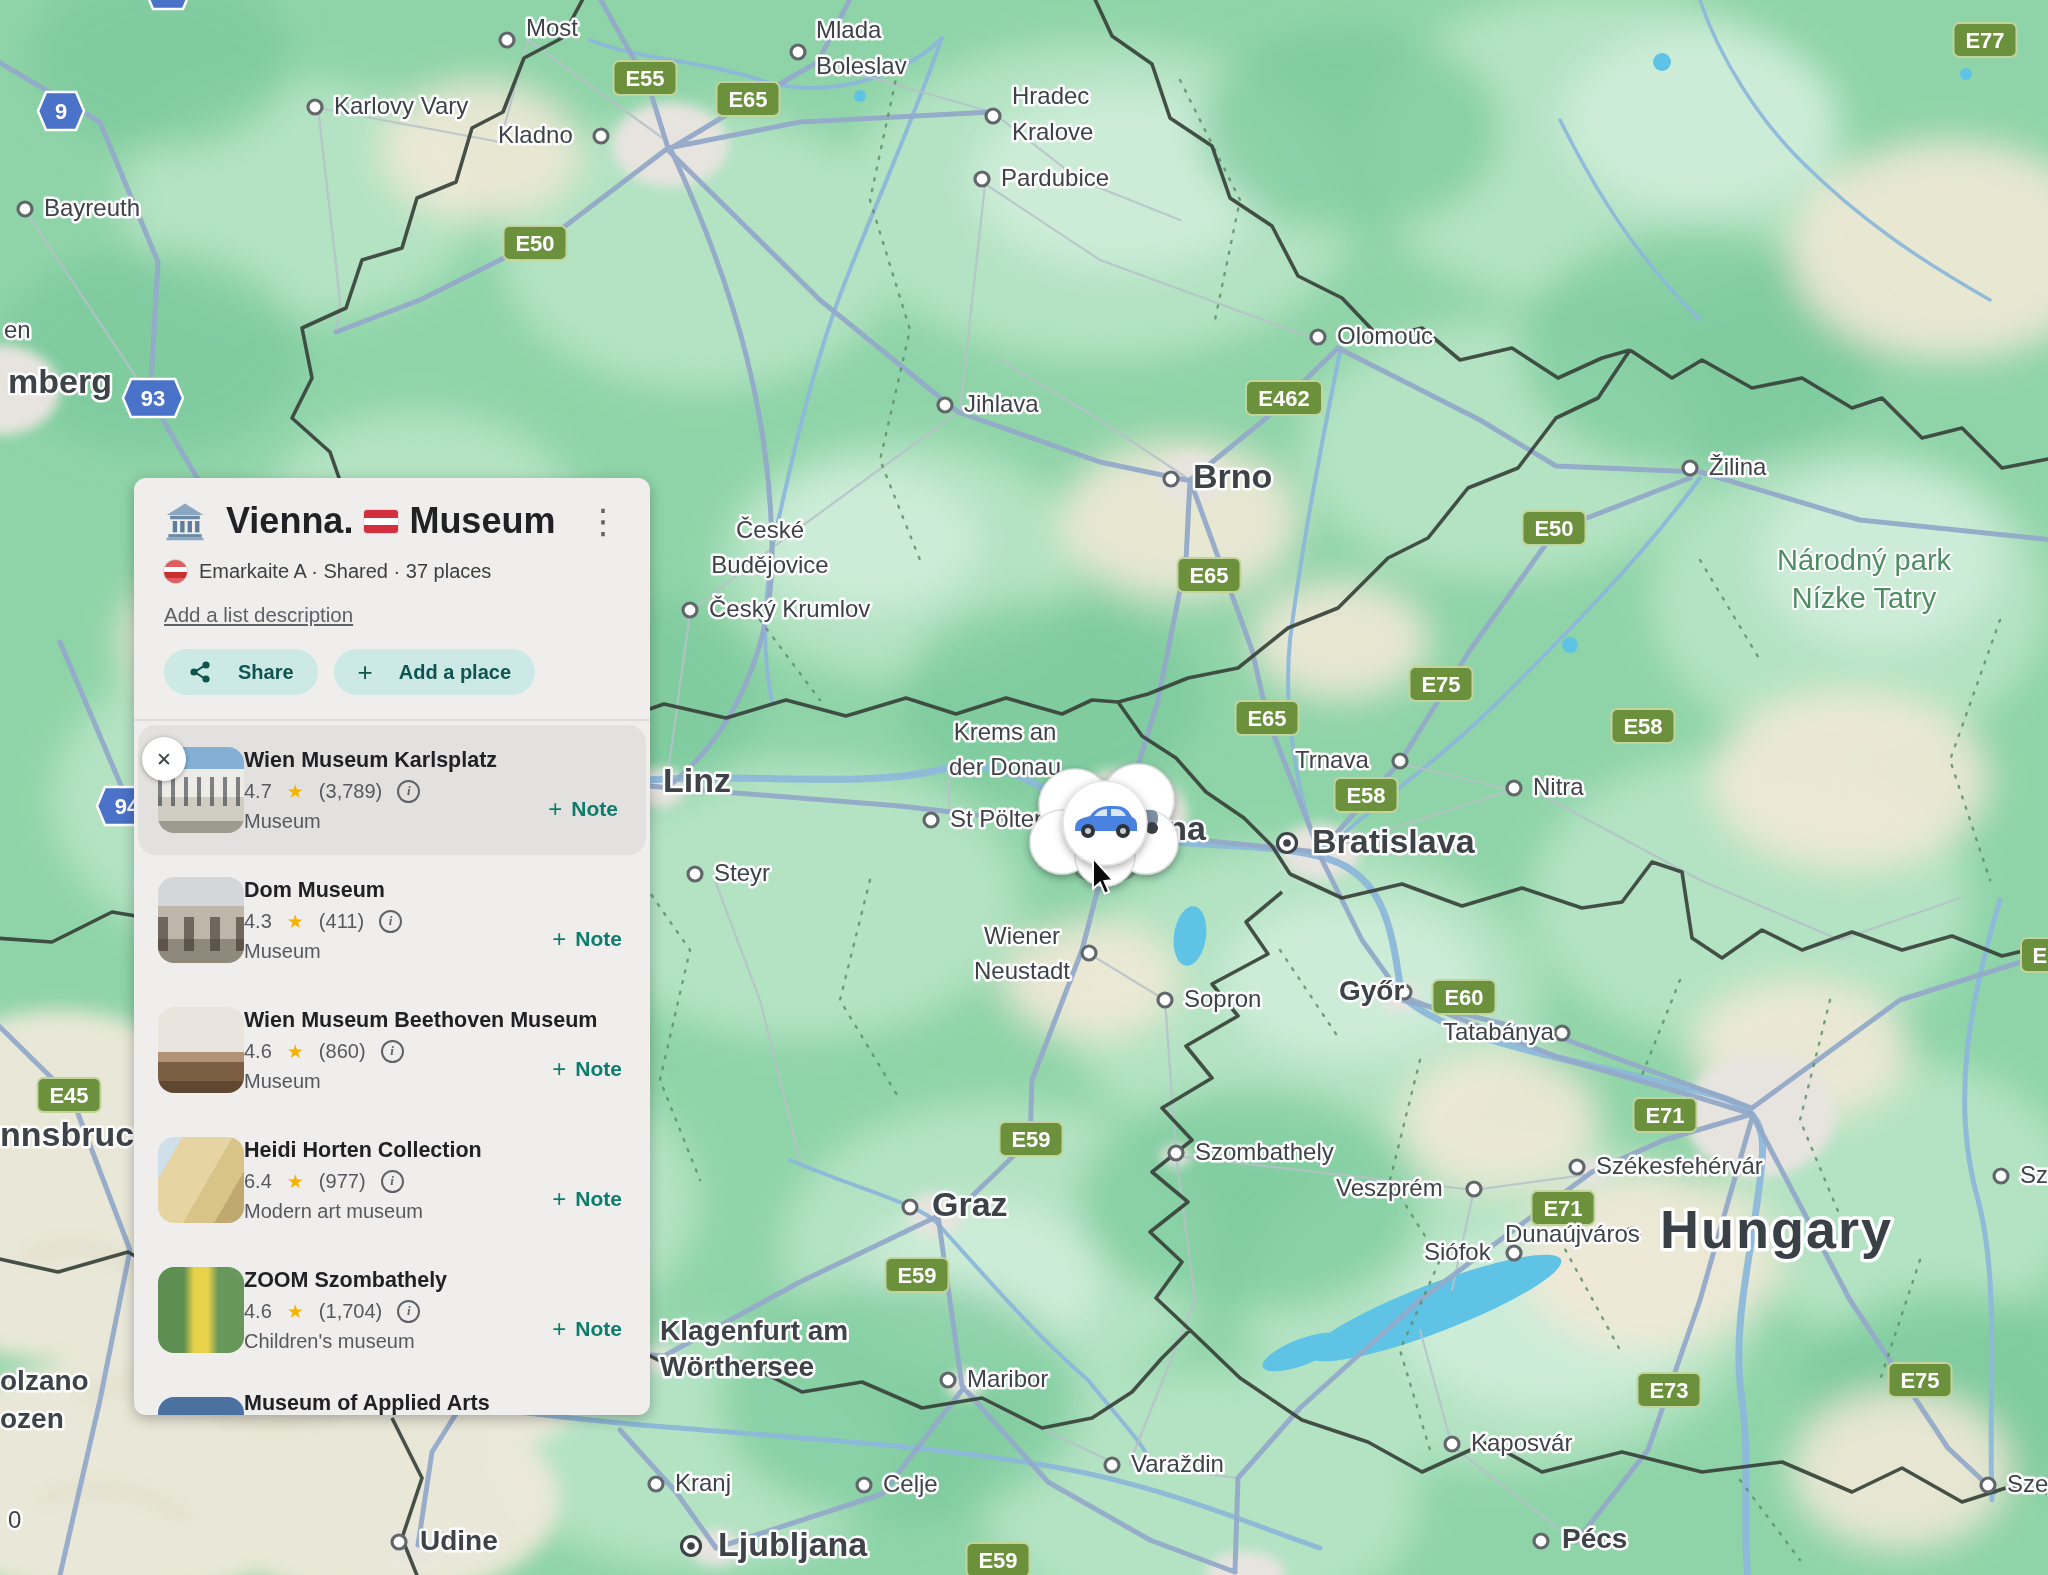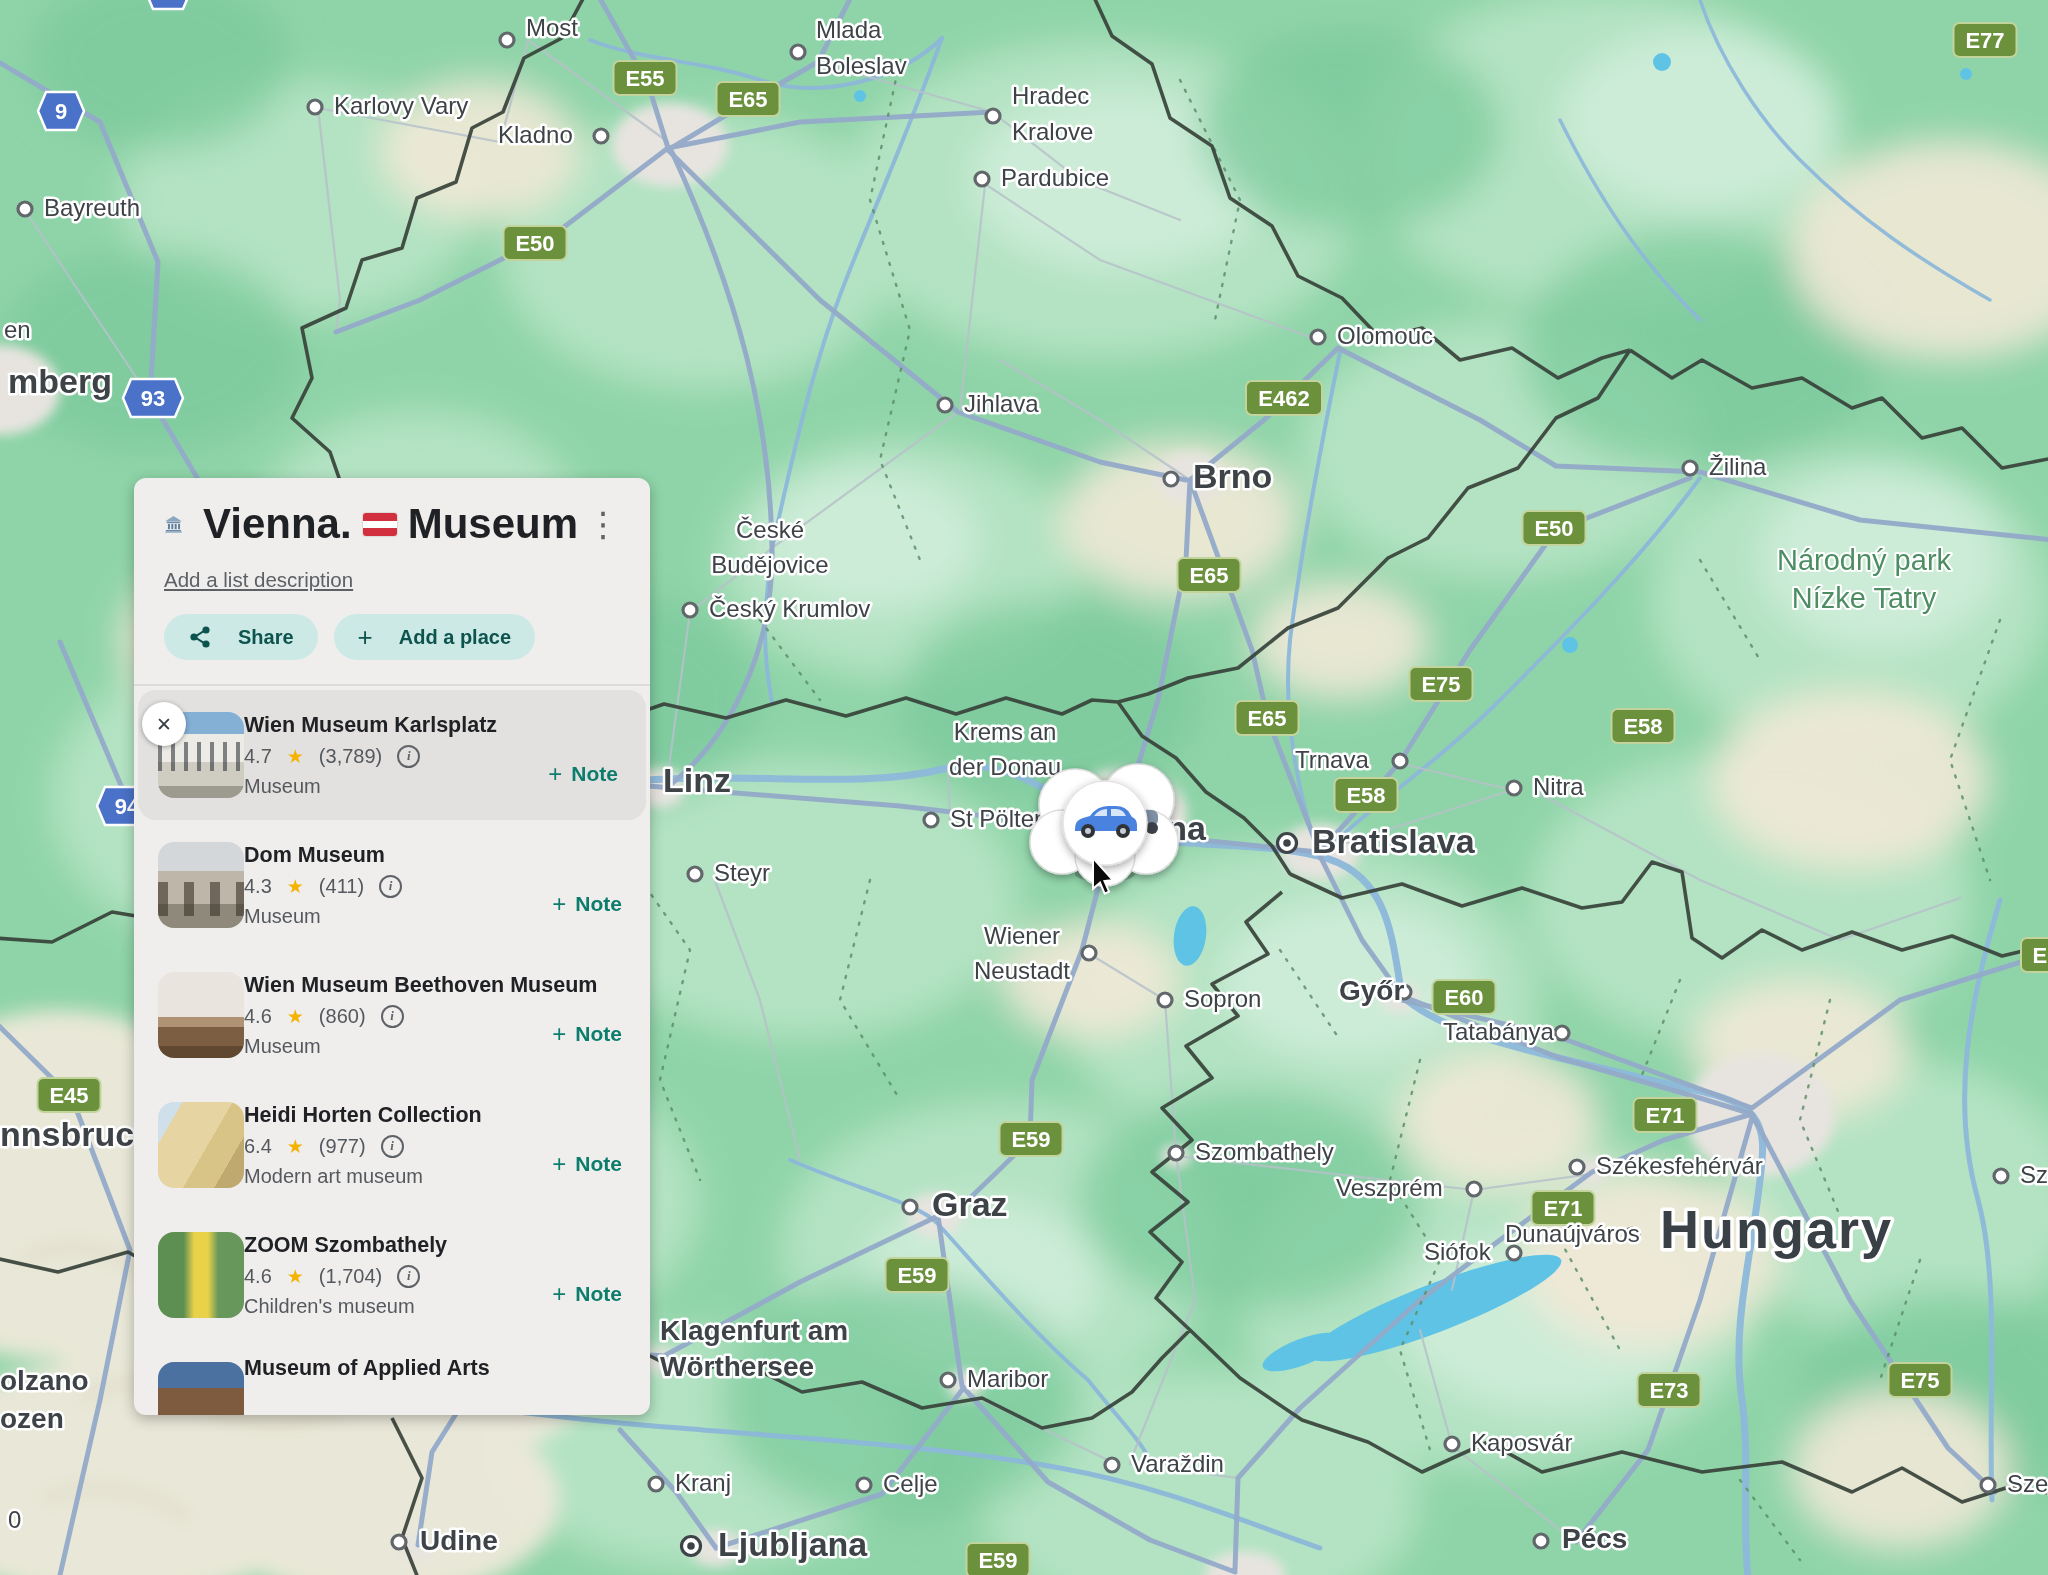--- a/index.html
+++ b/index.html
@@ -21,21 +21,21 @@
   circle.capin{fill:#3e4347;}
   text.shtxt{fill:#fff;font-weight:700;font-size:22px;text-anchor:middle;
     font-family:"Liberation Sans",sans-serif;}
   rect.shg{fill:#6b913d;stroke:#c2d39c;stroke-width:2px;}
   polygon.shb{fill:#4a72c8;stroke:#ffffff;stroke-width:2.5px;}
 
   
   #panel{position:absolute;left:134px;top:478px;width:516px;height:937px;
     background:#efeeed;border-radius:12px;box-shadow:0 4px 14px rgba(0,0,0,.28);overflow:hidden;}
   .phead{display:flex;align-items:center;padding:22px 22px 0 30px;}
-  .ptitle{margin-left:20px;font-size:42px;font-weight:700;color:#1f2125;display:flex;align-items:center;}
+  .ptitle{margin-left:20px;font-size:36px;font-weight:700;color:#1f2125;display:flex;align-items:center;}
   .flag{display:inline-block;width:34px;height:23px;border-radius:3px;margin:0 11px;
     background:linear-gradient(180deg,#d22f3f 0 33%,#ffffff 33% 67%,#d22f3f 67%);box-shadow:0 0 0 1px rgba(0,0,0,.08);}
   .menu-dots{margin-left:auto;font-size:34px;color:#5f6368;line-height:1;padding:2px 8px;background:none;border:none;cursor:pointer;}
   .byline{display:flex;align-items:center;gap:12px;padding:18px 30px 0;font-size:20px;color:#3c4043;}
   .avatar{width:23px;height:23px;border-radius:50%;flex:none;
     background:linear-gradient(180deg,#e05d5d 0 30%,#ffffff 30% 52%,#c82f2f 52% 78%,#e05d5d 78%);box-shadow:0 0 0 1px rgba(0,0,0,.12);}
   .desc{padding:20px 30px 0;font-size:20.5px;color:#5c6166;cursor:text;text-decoration:underline;}
   .actions{display:flex;gap:16px;padding:22px 0 0 30px;}
   .pill{height:46px;border-radius:24px;background:#cde9e6;color:#0d544f;font-size:20px;
     font-weight:700;display:flex;align-items:center;gap:26px;padding:0 24px;border:none;cursor:pointer;
@@ -619,20 +619,24 @@
       <rect x="3" y="43" width="42" height="3" fill="#8ba7c0"></rect>
     </svg>
     <div class="ptitle">
       <span>Vienna.</span>
       <span class="flag"></span>
       <span>Museum</span>
     </div>
     <button class="menu-dots">⋮</button>
   </div>
 
+  <div class="byline">
+    <span class="avatar"></span>
+    <span>Emarkaite A · Shared · 37 places</span>
+  </div>
 
   <div class="desc">Add a list description</div>
 
   <div class="actions">
     <button class="pill">
       <svg width="24" height="24" viewBox="0 0 24 24">
         <g stroke="#0d544f" stroke-width="2" fill="#0d544f">
           <circle cx="18" cy="5" r="2.6"></circle>
               <circle cx="6" cy="12" r="2.6"></circle>
               <circle cx="18" cy="19" r="2.6"></circle>

